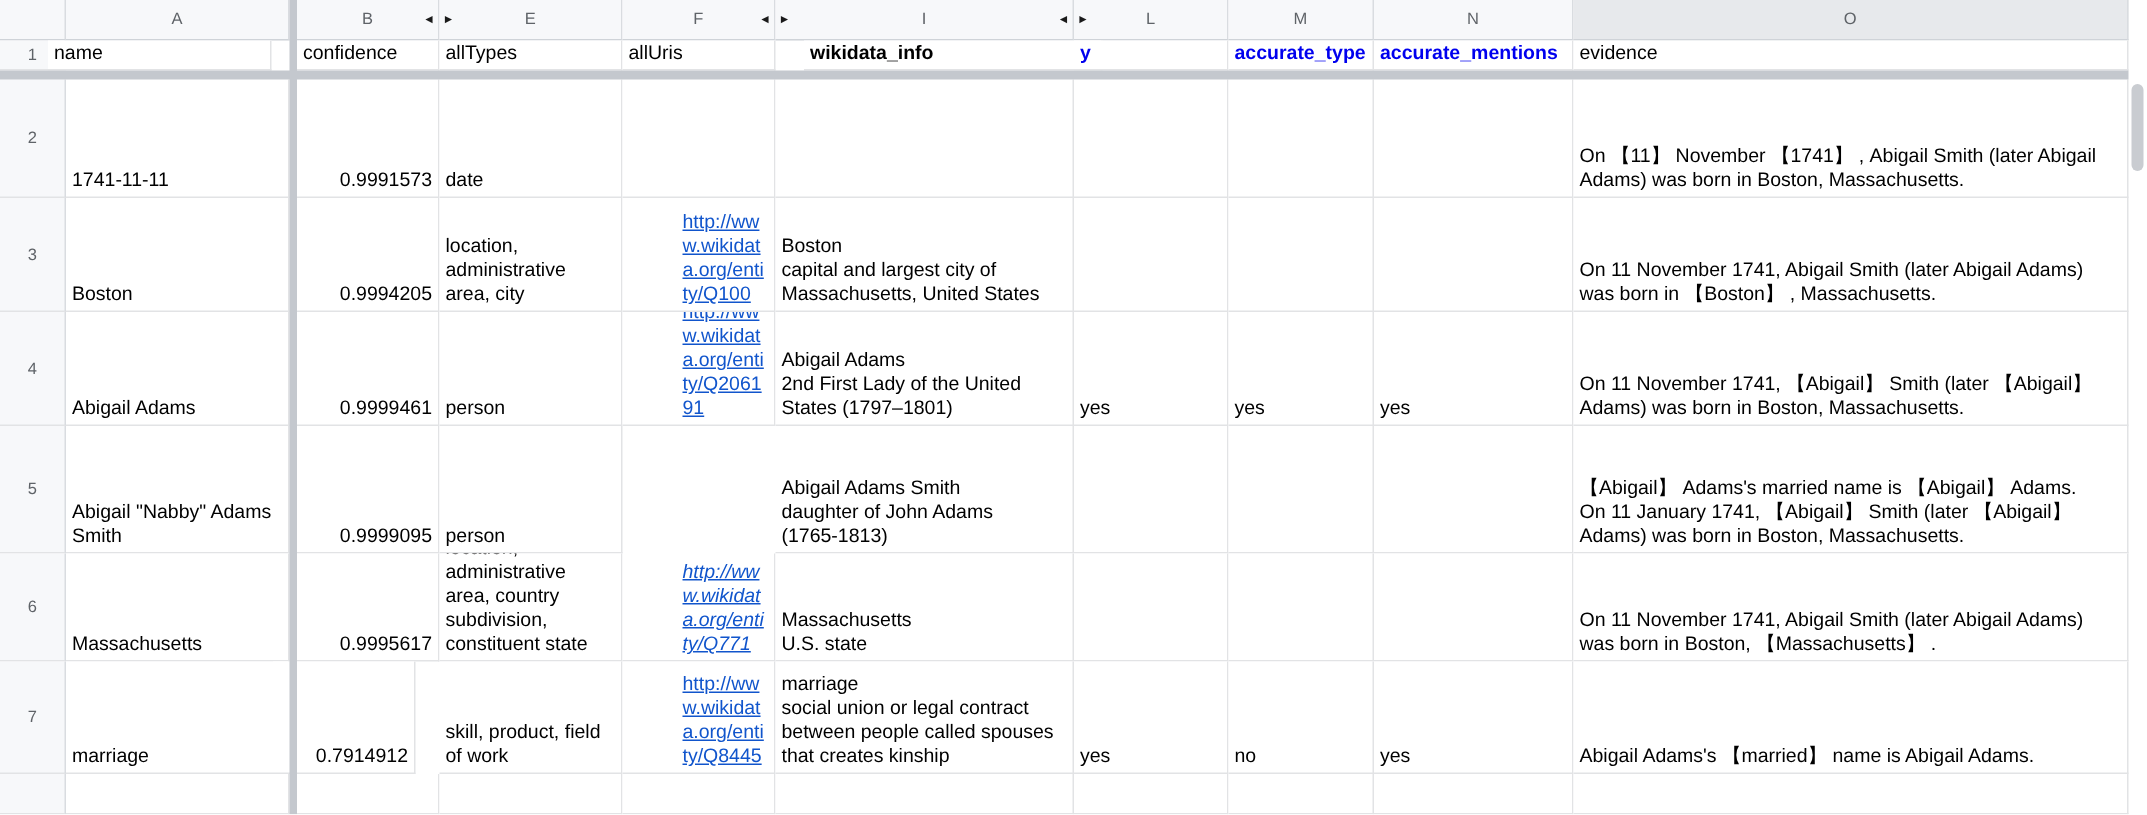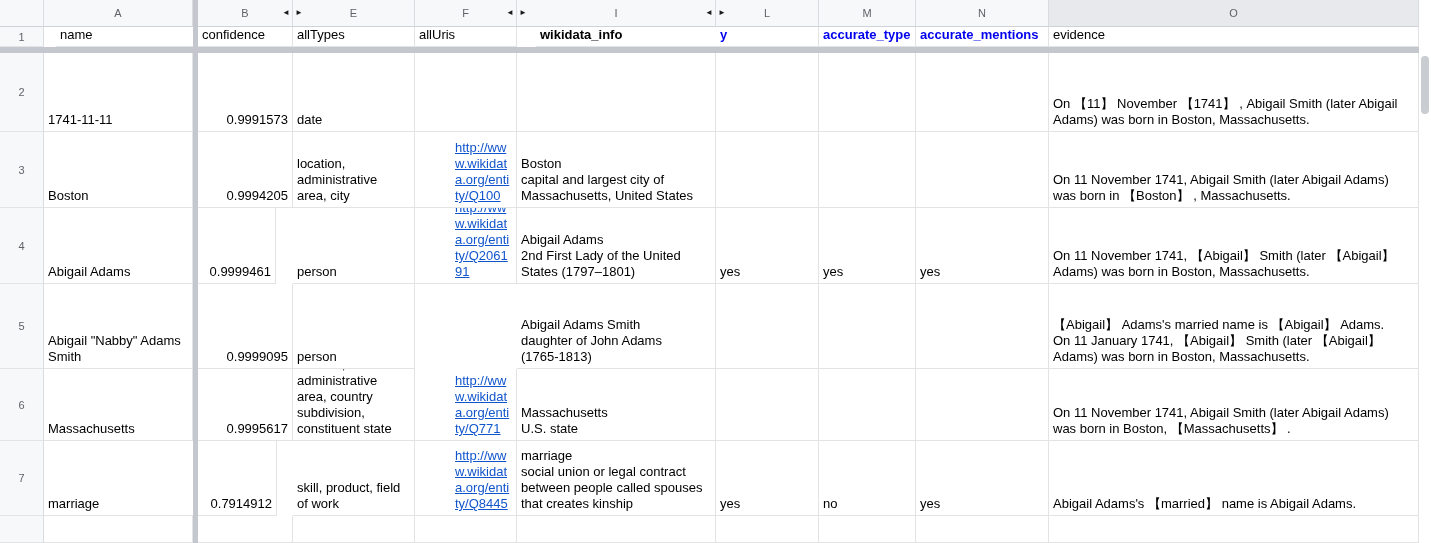--- a/index.html
+++ b/index.html
@@ -80,21 +80,21 @@
     </div>
     <div class="abs colhdr" style="left: 916px; top: 0px; width: 133px; height: 27px;">
       <span class="letter">N</span>
     </div>
     <div class="abs colhdr hl" style="left: 1049px; top: 0px; width: 370px; height: 27px;">
       <span class="letter">O</span>
     </div>
     <div class="abs rowhdr" style="left: 0px; top: 27px; width: 44px; height: 20px;">
       <span>1</span>
     </div>
-    <div class="abs c" style="left: 56px; top: 27px; width: 149px; height: 20px;">
+    <div class="abs c" style="left: 32px; top: 27px; width: 149px; height: 20px;">
       <span>name</span>
     </div>
     <div class="abs c" style="left: 198px; top: 27px; width: 95px; height: 20px;">
       <span>confidence</span>
     </div>
     <div class="abs c" style="left: 293px; top: 27px; width: 122px; height: 20px;">
       <span>allTypes</span>
     </div>
     <div class="abs c" style="left: 415px; top: 27px; width: 102px; height: 20px; align-items: flex-end;">
       <span>allUris</span>
@@ -174,21 +174,21 @@
     </div>
     <div class="abs c" style="left: 1049px; top: 132px; width: 370px; height: 76px;">
       <span>On 11 November 1741, Abigail Smith (later Abigail Adams) was born in 【Boston】 , Massachusetts.</span>
     </div>
     <div class="abs rowhdr" style="left: 0px; top: 208px; width: 44px; height: 76px;">
       <span>4</span>
     </div>
     <div class="abs c" style="left: 44px; top: 208px; width: 149px; height: 76px;">
       <span>Abigail Adams</span>
     </div>
-    <div class="abs c right" style="left: 198px; top: 208px; width: 78px; height: 76px;">
+    <div class="abs c right" style="left: 198px; top: 208px; width: 95px; height: 76px;">
       <span>0.9999461</span>
     </div>
     <div class="abs c" style="left: 293px; top: 208px; width: 122px; height: 76px;">
       <span>person</span>
     </div>
     <div class="abs c ba linkcell" style="left: 415px; top: 208px; width: 102px; height: 76px;">
       <span>http://www.wikidata.org/entity/Q206191</span>
     </div>
     <div class="abs c" style="left: 517px; top: 208px; width: 199px; height: 76px;">
       <span>Abigail Adams
@@ -241,21 +241,21 @@
     </div>
     <div class="abs c" style="left: 44px; top: 369px; width: 149px; height: 72px;">
       <span>Massachusetts</span>
     </div>
     <div class="abs c right" style="left: 198px; top: 369px; width: 95px; height: 72px;">
       <span>0.9995617</span>
     </div>
     <div class="abs c" style="left: 293px; top: 369px; width: 122px; height: 72px;">
       <span>location, administrative area, country subdivision, constituent state</span>
     </div>
-    <div class="abs c ba linkcell" style="left: 415px; top: 369px; width: 102px; height: 72px;">
+    <div class="abs c ba linkcell" style="left: 415px; top: 369px; width: 102px; height: 72px; font-style: italic;">
       <span>http://www.wikidata.org/entity/Q771</span>
     </div>
     <div class="abs c" style="left: 517px; top: 369px; width: 199px; height: 72px;">
       <span>Massachusetts
 U.S. state</span>
     </div>
     <div class="abs c" style="left: 716px; top: 369px; width: 103px; height: 72px;">
       <span></span>
     </div>
     <div class="abs c" style="left: 819px; top: 369px; width: 97px; height: 72px;">

